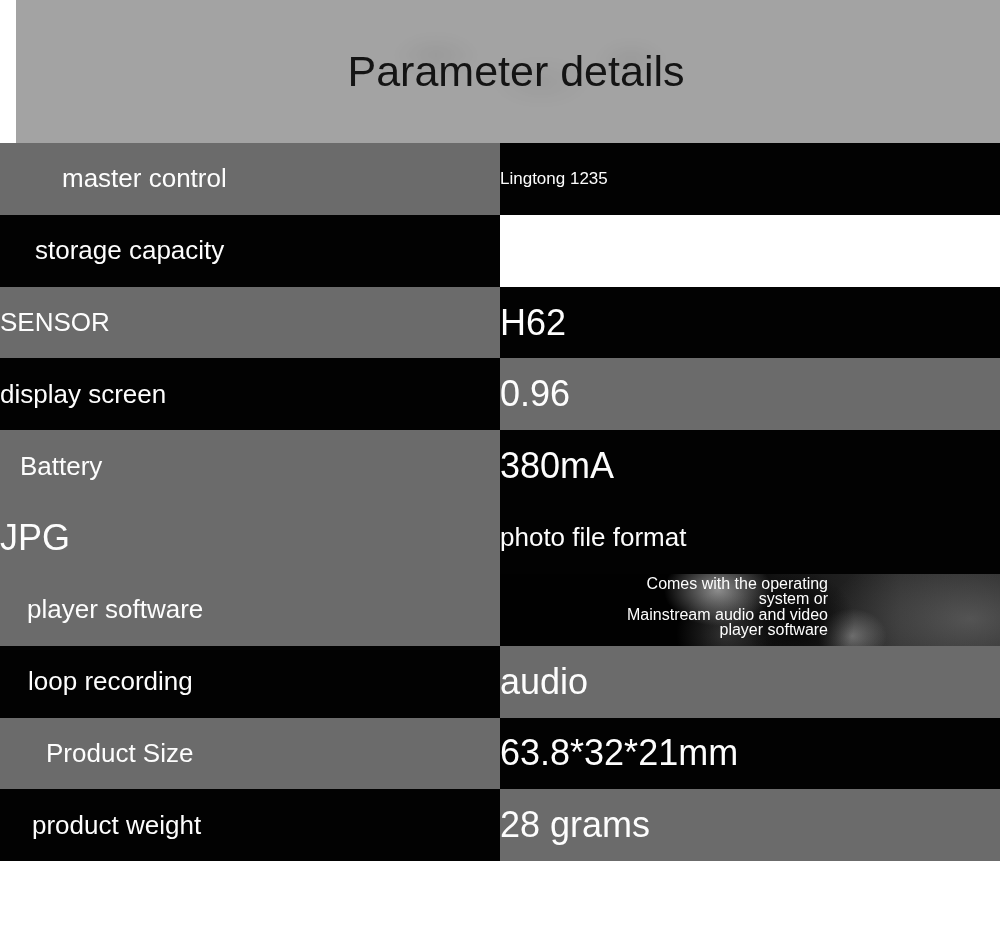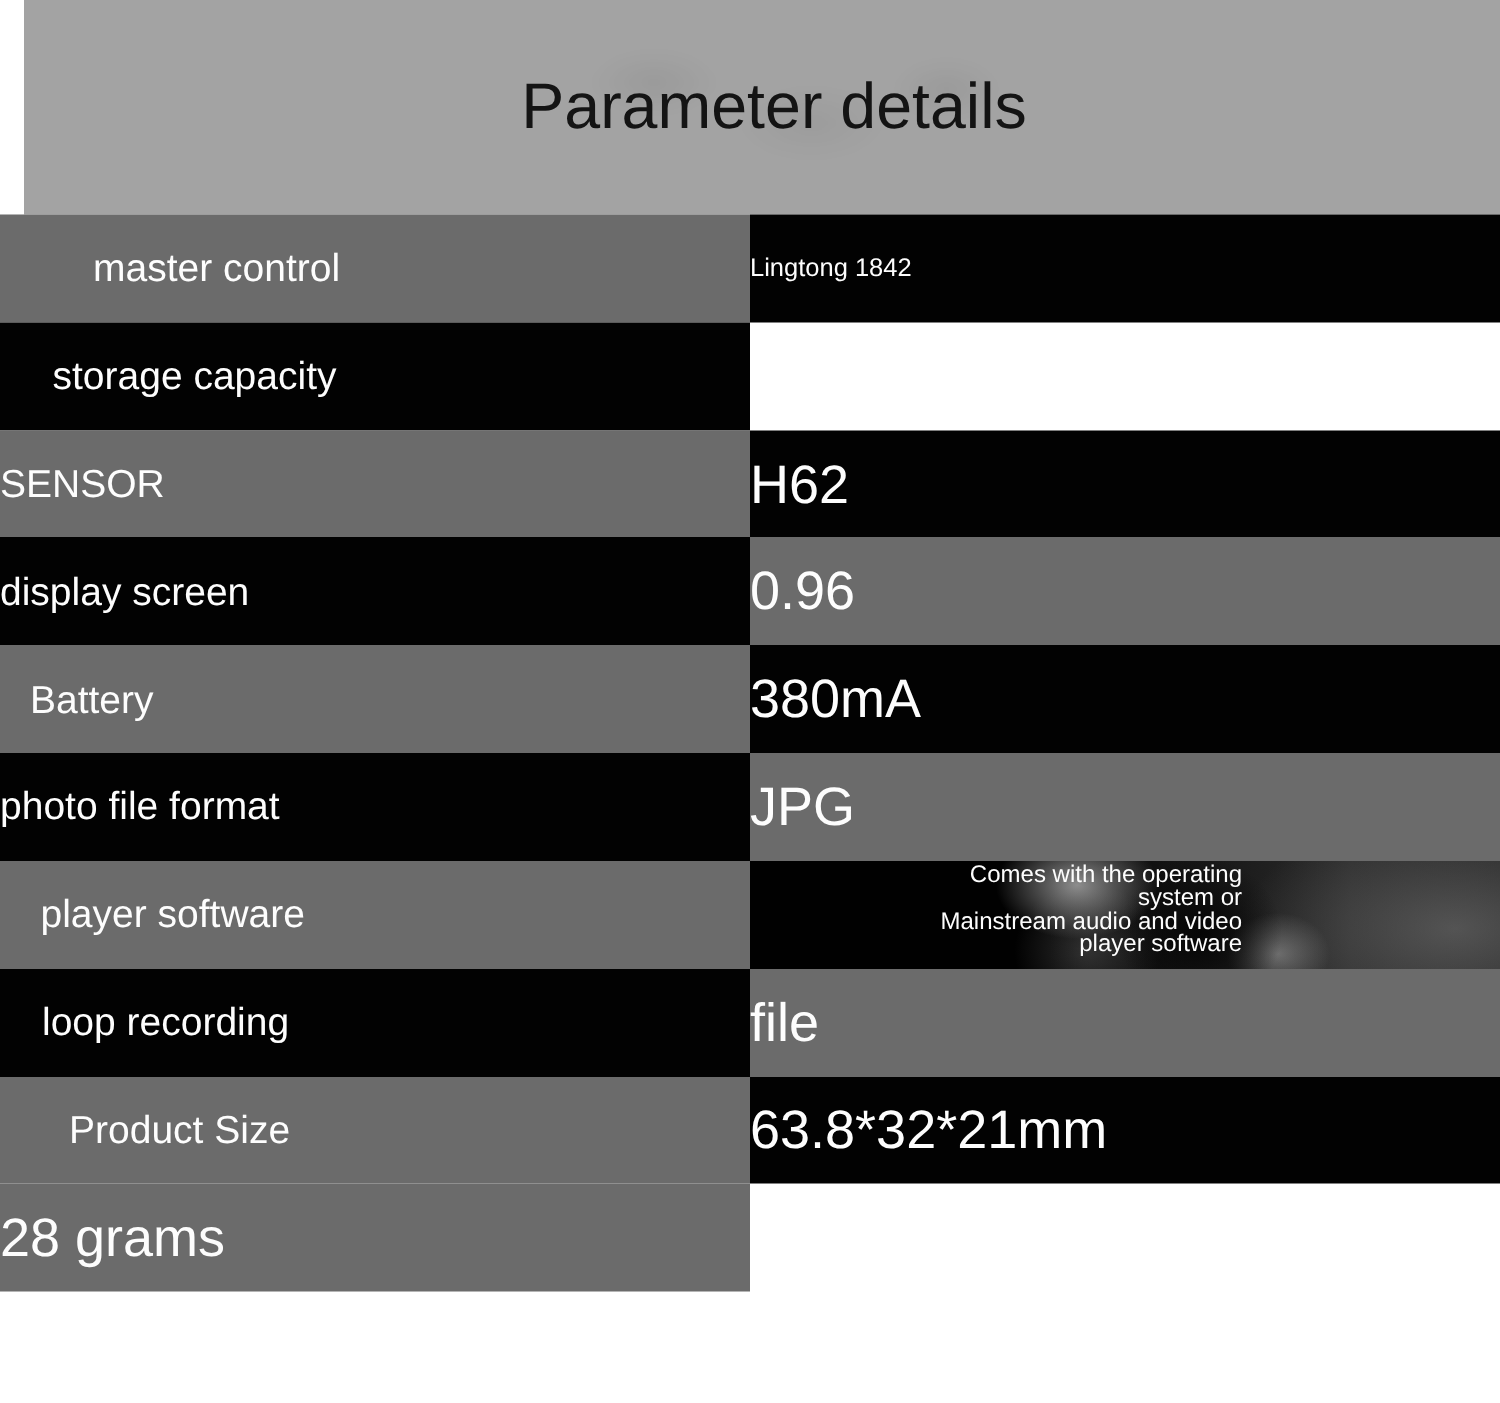--- a/index.html
+++ b/index.html
@@ -73,21 +73,21 @@
     <h1 class="title">Parameter details</h1>
   </div>
 
   <div class="table">
 
     <div class="row">
       <div class="cell g">
         <span class="label">master control</span>
       </div>
       <div class="cell k">
-        <span class="value-sm">Lingtong 1842</span>
+        <span class="value-sm">Lingtong 1235</span>
       </div>
     </div>
 
     <div class="row">
       <div class="cell k">
         <span class="label">storage capacity</span>
       </div>
     </div>
 
     <div class="row">
@@ -111,25 +111,25 @@
     <div class="row">
       <div class="cell g">
         <span class="label">Battery</span>
       </div>
       <div class="cell k">
         <span class="value-lg">380mA</span>
       </div>
     </div>
 
     <div class="row">
+      <div class="cell g">
+        <span class="value-lg">JPG</span>
+      </div>
       <div class="cell k">
         <span class="label">photo file format</span>
-      </div>
-      <div class="cell g">
-        <span class="value-lg">JPG</span>
       </div>
     </div>
 
     <div class="row">
       <div class="cell g">
         <span class="label">player software</span>
       </div>
       <div class="cell k smudge">
         <div class="multiline">
           <div class="line indent">Comes with the operating</div>
@@ -138,34 +138,37 @@
           <div class="line">player software</div>
         </div>
       </div>
     </div>
 
     <div class="row">
       <div class="cell k">
         <span class="label">loop recording</span>
       </div>
       <div class="cell g">
-        <span class="value-lg">file</span>
+        <span class="value-lg">audio</span>
       </div>
     </div>
 
     <div class="row">
       <div class="cell g">
         <span class="label">Product Size</span>
       </div>
       <div class="cell k">
         <span class="value-lg">63.8*32*21mm</span>
       </div>
     </div>
 
     <div class="row">
+      <div class="cell k">
+        <span class="label">product weight</span>
+      </div>
       <div class="cell g">
         <span class="value-lg">28 grams</span>
       </div>
     </div>
 
 
   </div>
 </div>
 
 </body></html>

